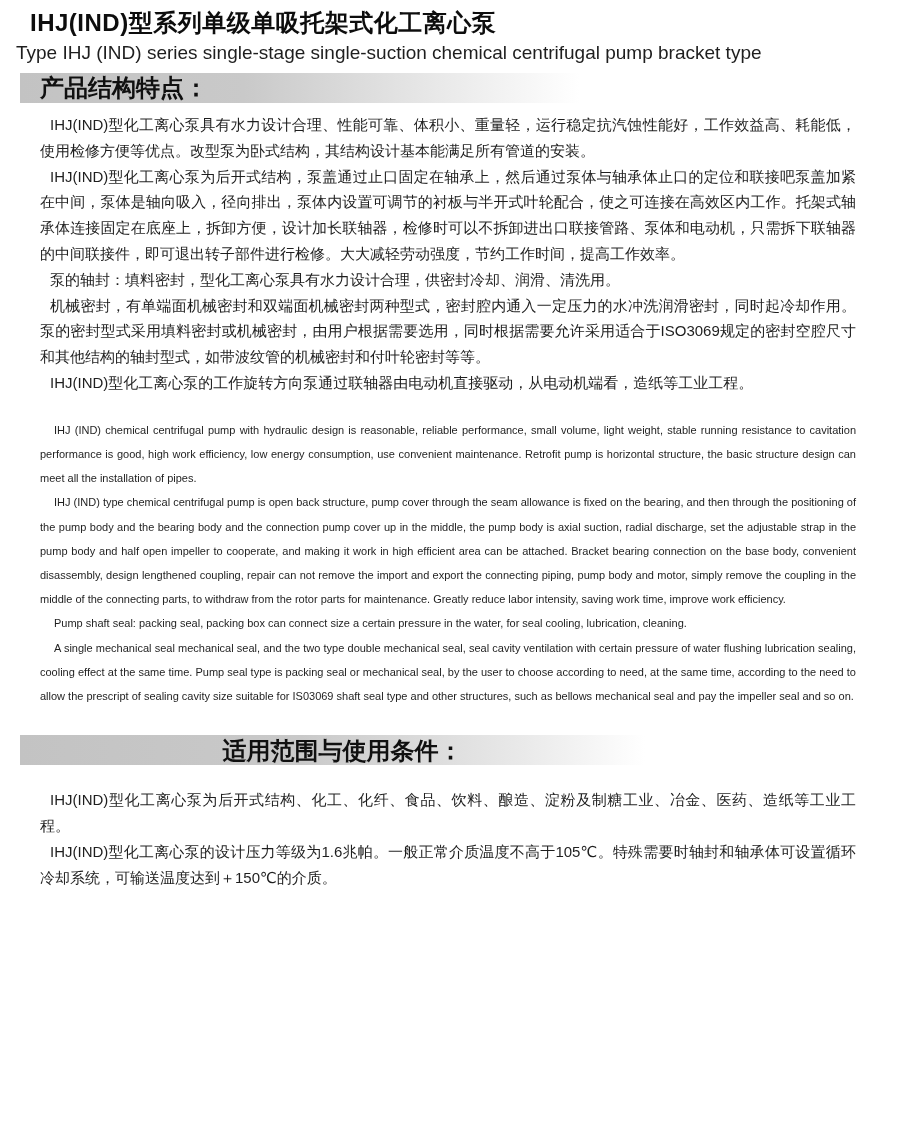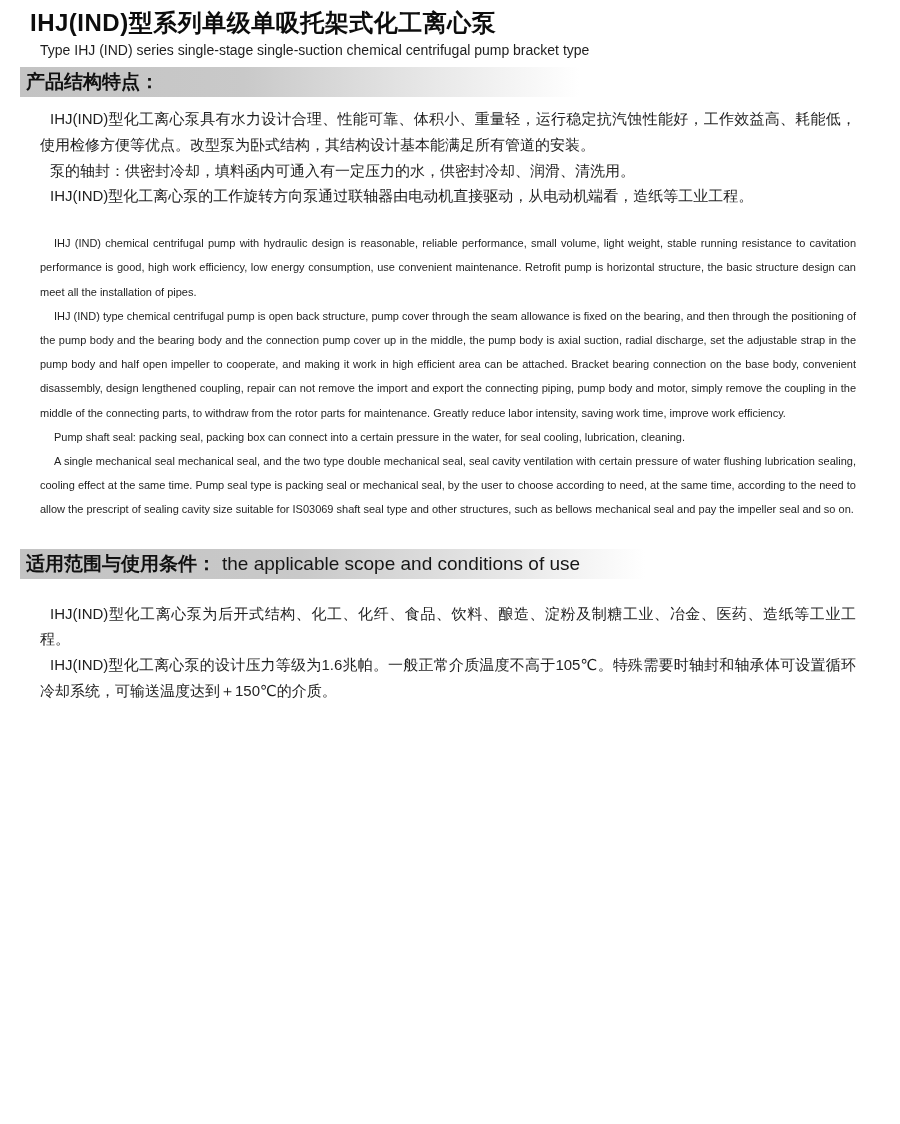--- a/index.html
+++ b/index.html
@@ -15,41 +15,42 @@
     overflow: hidden;
   }
   .title {
     padding: 7px 0 0 30px;
     font-size: 24px;
     font-weight: bold;
     color: #0d0d0d;
     letter-spacing: 0.5px;
   }
   .subtitle {
-    padding: 3px 0 0 40px;
-    font-size: 14px;
+    padding: 3px 0 0 16px;
+    font-size: 19px;
     color: #1e1e1e;
   }
   .section-bar {
     display: flex;
     align-items: center;
     height: 30px;
     margin-left: 20px;
-    padding-left: 6px;
-    font-size: 19px;
+    padding-left: 20px;
+    font-size: 24px;
     white-space: nowrap;
   }
   .section-bar.bar1 {
     margin-top: 9px;
     width: 560px;
     background: linear-gradient(90deg, #c3c3c3 0%, #c9c9c9 40%, #e9e9e9 75%, #ffffff 100%);
   }
   .section-bar.bar2 {
     width: 625px;
     background: linear-gradient(90deg, #c3c3c3 0%, #c9c9c9 45%, #e9e9e9 80%, #ffffff 100%);
+    flex-direction: column;
   }
   .heading-cn { font-weight: bold; color: #101010; }
   .heading-en { font-weight: normal; color: #161616; margin-left: 6px; }
   .body-block { margin: 0 44px 0 40px; }
   .cn-text { font-size: 15px; line-height: 25.8px; text-align: justify; }
   .cn-text p { text-indent: 10px; }
   .en-text { font-size: 11px; line-height: 24.2px; text-align: justify; }
   .en-text p { text-indent: 14px; }
   .gap-s { height: 9px; }
   .gap-m { height: 22px; }
@@ -64,38 +65,39 @@
   <div class="subtitle">Type IHJ (IND) series single-stage single-suction chemical centrifugal pump bracket type</div>
 
   <div class="section-bar bar1">
     <span class="heading-cn">产品结构特点：</span>
   </div>
 
   <div class="gap-s"></div>
 
   <div class="body-block cn-text">
     <p>IHJ(IND)型化工离心泵具有水力设计合理、性能可靠、体积小、重量轻，运行稳定抗汽蚀性能好，工作效益高、耗能低，使用检修方便等优点。改型泵为卧式结构，其结构设计基本能满足所有管道的安装。</p>
-    <p>泵的轴封：供密封冷却，填料函内可通入有一定压力的水，供密封冷却、润滑、清洗用。</p>
+    <p>IHJ(IND)型化工离心泵为后开式结构，泵盖通过止口固定在轴承上，然后通过泵体与轴承体止口的定位和联接吧泵盖加紧在中间，泵体是轴向吸入，径向排出，泵体内设置可调节的衬板与半开式叶轮配合，使之可连接在高效区内工作。托架式轴承体连接固定在底座上，拆卸方便，设计加长联轴器，检修时可以不拆卸进出口联接管路、泵体和电动机，只需拆下联轴器的中间联接件，即可退出转子部件进行检修。大大减轻劳动强度，节约工作时间，提高工作效率。</p>
+    <p>泵的轴封：填料密封，型化工离心泵具有水力设计合理，供密封冷却、润滑、清洗用。</p>
+    <p>机械密封，有单端面机械密封和双端面机械密封两种型式，密封腔内通入一定压力的水冲洗润滑密封，同时起冷却作用。泵的密封型式采用填料密封或机械密封，由用户根据需要选用，同时根据需要允许采用适合于ISO3069规定的密封空腔尺寸和其他结构的轴封型式，如带波纹管的机械密封和付叶轮密封等等。</p>
     <p>IHJ(IND)型化工离心泵的工作旋转方向泵通过联轴器由电动机直接驱动，从电动机端看，造纸等工业工程。</p>
   </div>
 
   <div class="gap-m"></div>
 
   <div class="body-block en-text">
     <p>IHJ (IND) chemical centrifugal pump with hydraulic design is reasonable, reliable performance, small volume, light weight, stable running resistance to cavitation performance is good, high work efficiency, low energy consumption, use convenient maintenance. Retrofit pump is horizontal structure, the basic structure design can meet all the installation of pipes.</p>
     <p>IHJ (IND) type chemical centrifugal pump is open back structure, pump cover through the seam allowance is fixed on the bearing, and then through the positioning of the pump body and the bearing body and the connection pump cover up in the middle, the pump body is axial suction, radial discharge, set the adjustable strap in the pump body and half open impeller to cooperate, and making it work in high efficient area can be attached. Bracket bearing connection on the base body, convenient disassembly, design lengthened coupling, repair can not remove the import and export the connecting piping, pump body and motor, simply remove the coupling in the middle of the connecting parts, to withdraw from the rotor parts for maintenance. Greatly reduce labor intensity, saving work time, improve work efficiency.</p>
-    <p>Pump shaft seal: packing seal, packing box can connect into a certain pressure in the water, for seal cooling, lubrication, cleaning.</p>
+    <p>Pump shaft seal: packing seal, packing box can connect size a certain pressure in the water, for seal cooling, lubrication, cleaning.</p>
     <p>A single mechanical seal mechanical seal, and the two type double mechanical seal, seal cavity ventilation with certain pressure of water flushing lubrication sealing, cooling effect at the same time. Pump seal type is packing seal or mechanical seal, by the user to choose according to need, at the same time, according to the need to allow the prescript of sealing cavity size suitable for IS03069 shaft seal type and other structures, such as bellows mechanical seal and pay the impeller seal and so on.</p>
   </div>
 
   <div class="gap-l"></div>
 
   <div class="section-bar bar2">
     <span class="heading-cn">适用范围与使用条件：</span>
-    <span class="heading-en">the applicable scope and conditions of use</span>
   </div>
 
   <div class="gap-m"></div>
 
   <div class="body-block cn-text">
     <p>IHJ(IND)型化工离心泵为后开式结构、化工、化纤、食品、饮料、酿造、淀粉及制糖工业、冶金、医药、造纸等工业工程。</p>
     <p>IHJ(IND)型化工离心泵的设计压力等级为1.6兆帕。一般正常介质温度不高于105℃。特殊需要时轴封和轴承体可设置循环冷却系统，可输送温度达到＋150℃的介质。</p>
   </div>
 
 </div>

